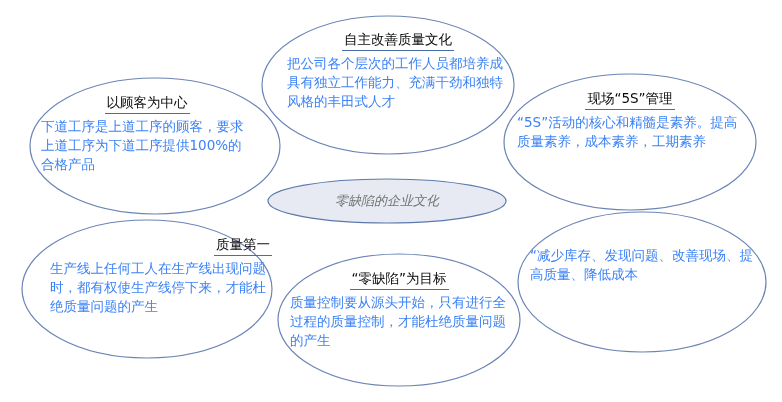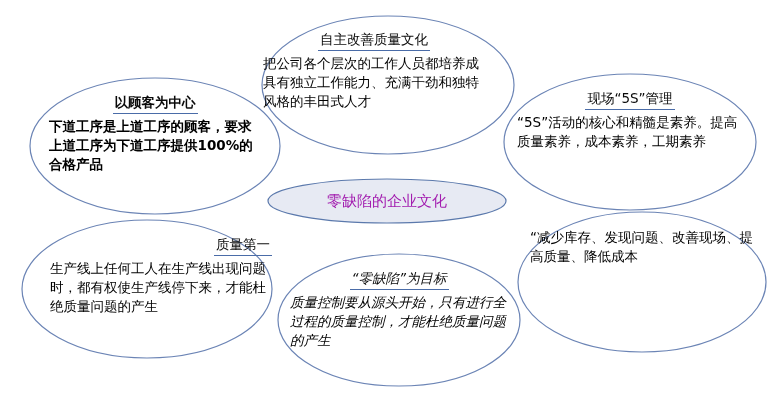--- a/index.html
+++ b/index.html
@@ -49,53 +49,54 @@
     color: #0a0a0a;
     white-space: nowrap;
     text-align: center;
     border-bottom: 1.4px solid #4a6ca8;
     padding: 0 2px 2px 2px;
     margin-bottom: 3px;
   }
   .node-body {
     font-size: 13.5px;
     line-height: 1.42;
-    color: #000000;
+    color: #3b82f6;
     text-align: left;
     text-justify: inter-ideograph;
   }
   .center-label {
-    font-size: 15px;
-    color: #a21caf;
+    font-size: 13px;
+    color: #737373;
     white-space: nowrap;
+    font-style: italic;
   }
   
-  #node-customer      { left: 30px;  top: 78px;  width: 250px; height: 136px; font-weight: bold; }
+  #node-customer      { left: 22px;  top: 78px;  width: 250px; height: 136px; }
   #node-customer .node-inner     { padding-top: 16px; }
   #node-customer .node-body      { width: 212px; }
 
-  #node-culture       { left: 248px; top: 16px;  width: 252px; height: 138px; }
+  #node-culture       { left: 272px; top: 16px;  width: 252px; height: 138px; }
   #node-culture .node-inner      { padding-top: 15px; }
   #node-culture .node-body       { width: 222px; }
 
   #node-5s            { left: 504px; top: 74px;  width: 252px; height: 136px; }
   #node-5s .node-inner           { padding-top: 16px; }
   #node-5s .node-body            { width: 226px; }
 
   #node-quality-first { left: 22px;  top: 220px; width: 250px; height: 138px; }
   #node-quality-first .node-inner{ padding-top: 16px; align-items: flex-end; }
   #node-quality-first .node-body { width: 222px; }
 
   #node-zero-defect   { left: 278px; top: 254px; width: 242px; height: 132px; }
-  #node-zero-defect .node-inner  { padding-top: 16px; font-style: italic; }
+  #node-zero-defect .node-inner  { padding-top: 16px; }
   #node-zero-defect .node-body   { width: 218px; }
 
   #node-guarantee     { left: 518px; top: 212px; width: 248px; height: 140px; }
   #node-guarantee .node-inner    { padding-top: 16px; }
-  #node-guarantee .node-body     { width: 224px; }
+  #node-guarantee .node-body     { width: 224px; margin-top: 18px; }
 
   #node-center        { left: 268px; top: 179px; width: 238px; height: 44px;
                         display: flex; align-items: center; justify-content: center; }
 </style>
 </head>
 <body>
 
 <div id="diagram">
 
   <svg id="ellipse-layer" viewBox="0 0 782 402" width="782" height="402" xmlns="http://www.w3.org/2000/svg">

